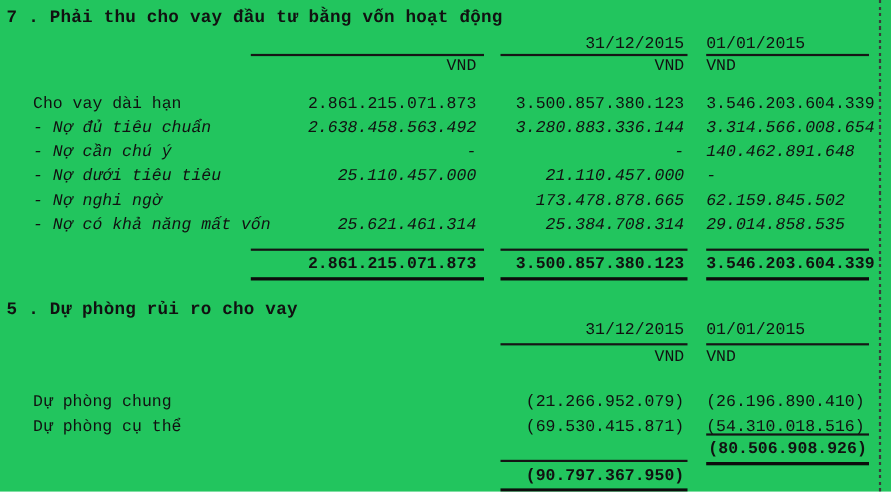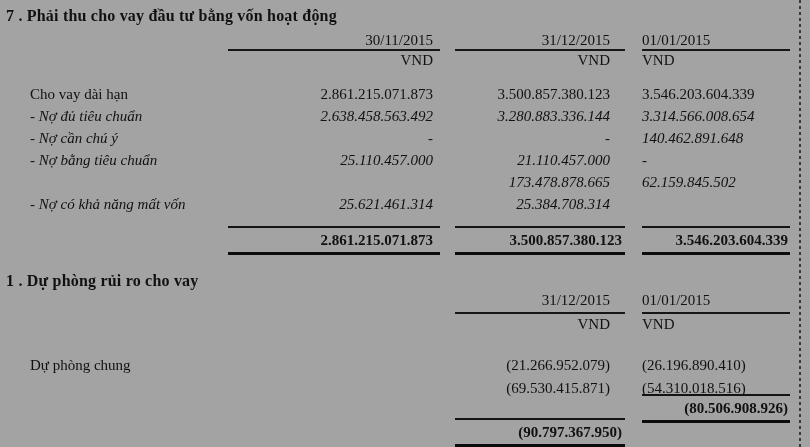--- a/index.html
+++ b/index.html
@@ -1,32 +1,32 @@
 <!DOCTYPE html>
 <html><head>
 <meta charset="utf-8">
 <style>
   html,body{margin:0;padding:0;background:#fff;}
   .page{
     position:relative;
     width:810px;height:447px;
-    background:#a3a3a3;
-    font-family:Liberation Serif, serif;
+    background:#22c55e;
+    font-family:Liberation Mono, monospace;
     color:#111;
     overflow:hidden;
   }
   .sec-title{
     position:absolute;left:6px;
     font-weight:bold;font-size:16px;letter-spacing:.2px;
     white-space:nowrap;
   }
   .row{position:absolute;left:0;width:794px;height:17px;font-size:15px;}
   .cell-label{position:absolute;left:30px;white-space:nowrap;}
   .cell-1{position:absolute;left:228px;width:205px;text-align:right;white-space:nowrap;}
-  .cell-2{position:absolute;left:443px;width:167px;text-align:right;white-space:nowrap;}
+  .cell-2{position:absolute;left:455px;width:167px;text-align:right;white-space:nowrap;}
   .cell-3{position:absolute;left:642px;width:146px;white-space:nowrap;}
   .it{font-style:italic;}
   .hline{position:absolute;height:0;border-top:2px solid #161616;}
   .hl-1{left:228px;width:212px;}
   .hl-2{left:455px;width:170px;}
   .hl-3{left:642px;width:148px;}
   .total-cell{
     position:absolute;
     border-top:2px solid #141414;
     border-bottom:3px solid #0c0c0c;
@@ -43,21 +43,20 @@
   }
 </style>
 </head>
 <body>
 
 <div class="page">
 
   <div class="sec-title" style="top:7px">7 . Phải thu cho vay đầu tư bằng vốn hoạt động</div>
 
   <div class="row" style="top:32px">
-    <div class="cell-1">30/11/2015</div>
     <div class="cell-2">31/12/2015</div>
     <div class="cell-3">01/01/2015</div>
   </div>
   <div class="hline hl-1" style="top:49px"></div>
   <div class="hline hl-2" style="top:49px"></div>
   <div class="hline hl-3" style="top:49px"></div>
 
   <div class="row" style="top:52px">
     <div class="cell-1">VND</div>
     <div class="cell-2">VND</div>
@@ -76,59 +75,62 @@
     <div class="cell-2">3.280.883.336.144</div>
     <div class="cell-3">3.314.566.008.654</div>
   </div>
   <div class="row it" style="top:130px">
     <div class="cell-label">- Nợ cần chú ý</div>
     <div class="cell-1">-</div>
     <div class="cell-2">-</div>
     <div class="cell-3">140.462.891.648</div>
   </div>
   <div class="row it" style="top:152px">
-    <div class="cell-label">- Nợ bằng tiêu chuẩn</div>
+    <div class="cell-label">- Nợ dưới tiêu tiêu</div>
     <div class="cell-1">25.110.457.000</div>
     <div class="cell-2">21.110.457.000</div>
     <div class="cell-3">-</div>
   </div>
   <div class="row it" style="top:174px">
+    <div class="cell-label">- Nợ nghi ngờ</div>
     <div class="cell-2">173.478.878.665</div>
     <div class="cell-3">62.159.845.502</div>
   </div>
   <div class="row it" style="top:196px">
     <div class="cell-label">- Nợ có khả năng mất vốn</div>
     <div class="cell-1">25.621.461.314</div>
     <div class="cell-2">25.384.708.314</div>
+    <div class="cell-3">29.014.858.535</div>
   </div>
 
   <div class="total-cell tc-1" style="top:226px">2.861.215.071.873</div>
   <div class="total-cell tc-2" style="top:226px">3.500.857.380.123</div>
   <div class="total-cell tc-3" style="top:226px">3.546.203.604.339</div>
 
-  <div class="sec-title" style="top:272px">1 . Dự phòng rủi ro cho vay</div>
+  <div class="sec-title" style="top:272px">5 . Dự phòng rủi ro cho vay</div>
 
   <div class="row" style="top:292px">
     <div class="cell-2">31/12/2015</div>
     <div class="cell-3">01/01/2015</div>
   </div>
   <div class="hline hl-2" style="top:312px"></div>
   <div class="hline hl-3" style="top:312px"></div>
 
   <div class="row" style="top:316px">
     <div class="cell-2">VND</div>
     <div class="cell-3">VND</div>
   </div>
 
   <div class="row" style="top:357px">
     <div class="cell-label">Dự phòng chung</div>
     <div class="cell-2">(21.266.952.079)</div>
     <div class="cell-3">(26.196.890.410)</div>
   </div>
   <div class="row" style="top:380px">
+    <div class="cell-label">Dự phòng cụ thể</div>
     <div class="cell-2">(69.530.415.871)</div>
     <div class="cell-3">(54.310.018.516)</div>
   </div>
 
   <div class="total-cell tc-2" style="top:418px">(90.797.367.950)</div>
   <div class="total-cell tc-3" style="top:394px">(80.506.908.926)</div>
 
   <div class="dashed-edge"></div>
 </div>
 

